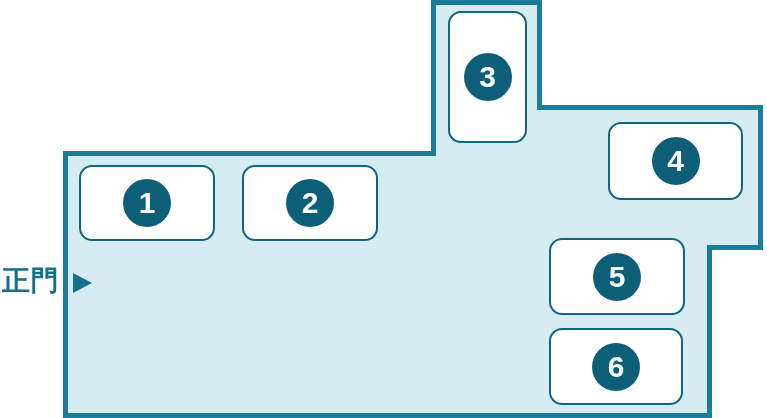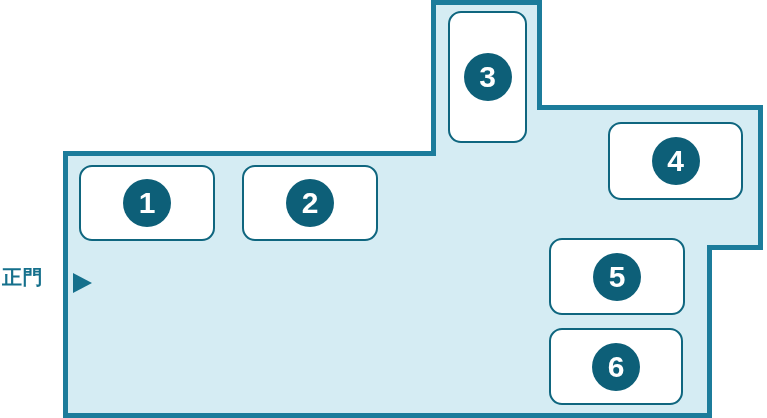--- a/index.html
+++ b/index.html
@@ -52,21 +52,21 @@
     line-height: 1;
     display: flex;
     align-items: center;
     justify-content: center;
   }
   .gate-label {
     position: absolute;
     left: 2px;
     top: 267px;
     font-family: "DejaVu Sans", "Liberation Sans", sans-serif;
-    font-size: 20px;
+    font-size: 28px;
     font-weight: bold;
     line-height: 1;
     letter-spacing: 0.5px;
     color: var(--gate-text, #15708c);
     white-space: nowrap;
   }
   .gate-arrow {
     position: absolute;
     left: 73px;
     top: 273px;

